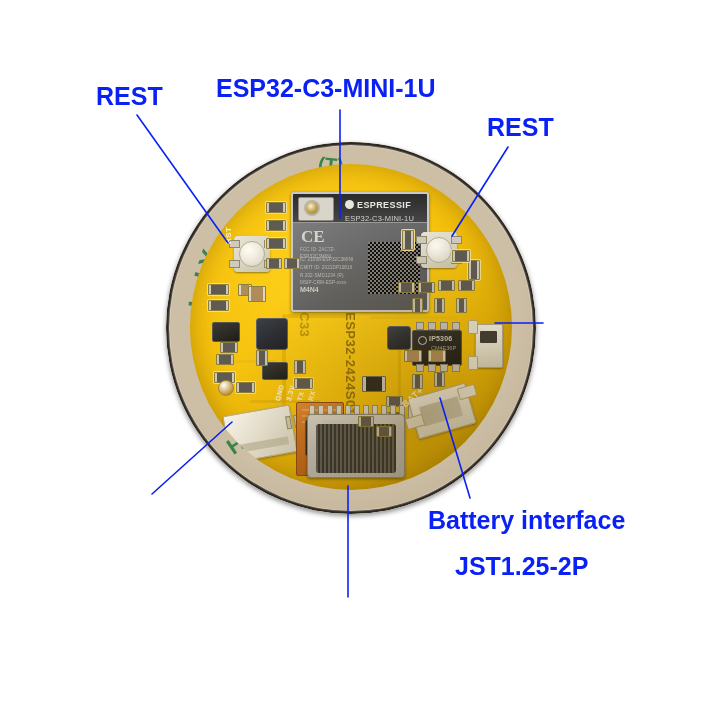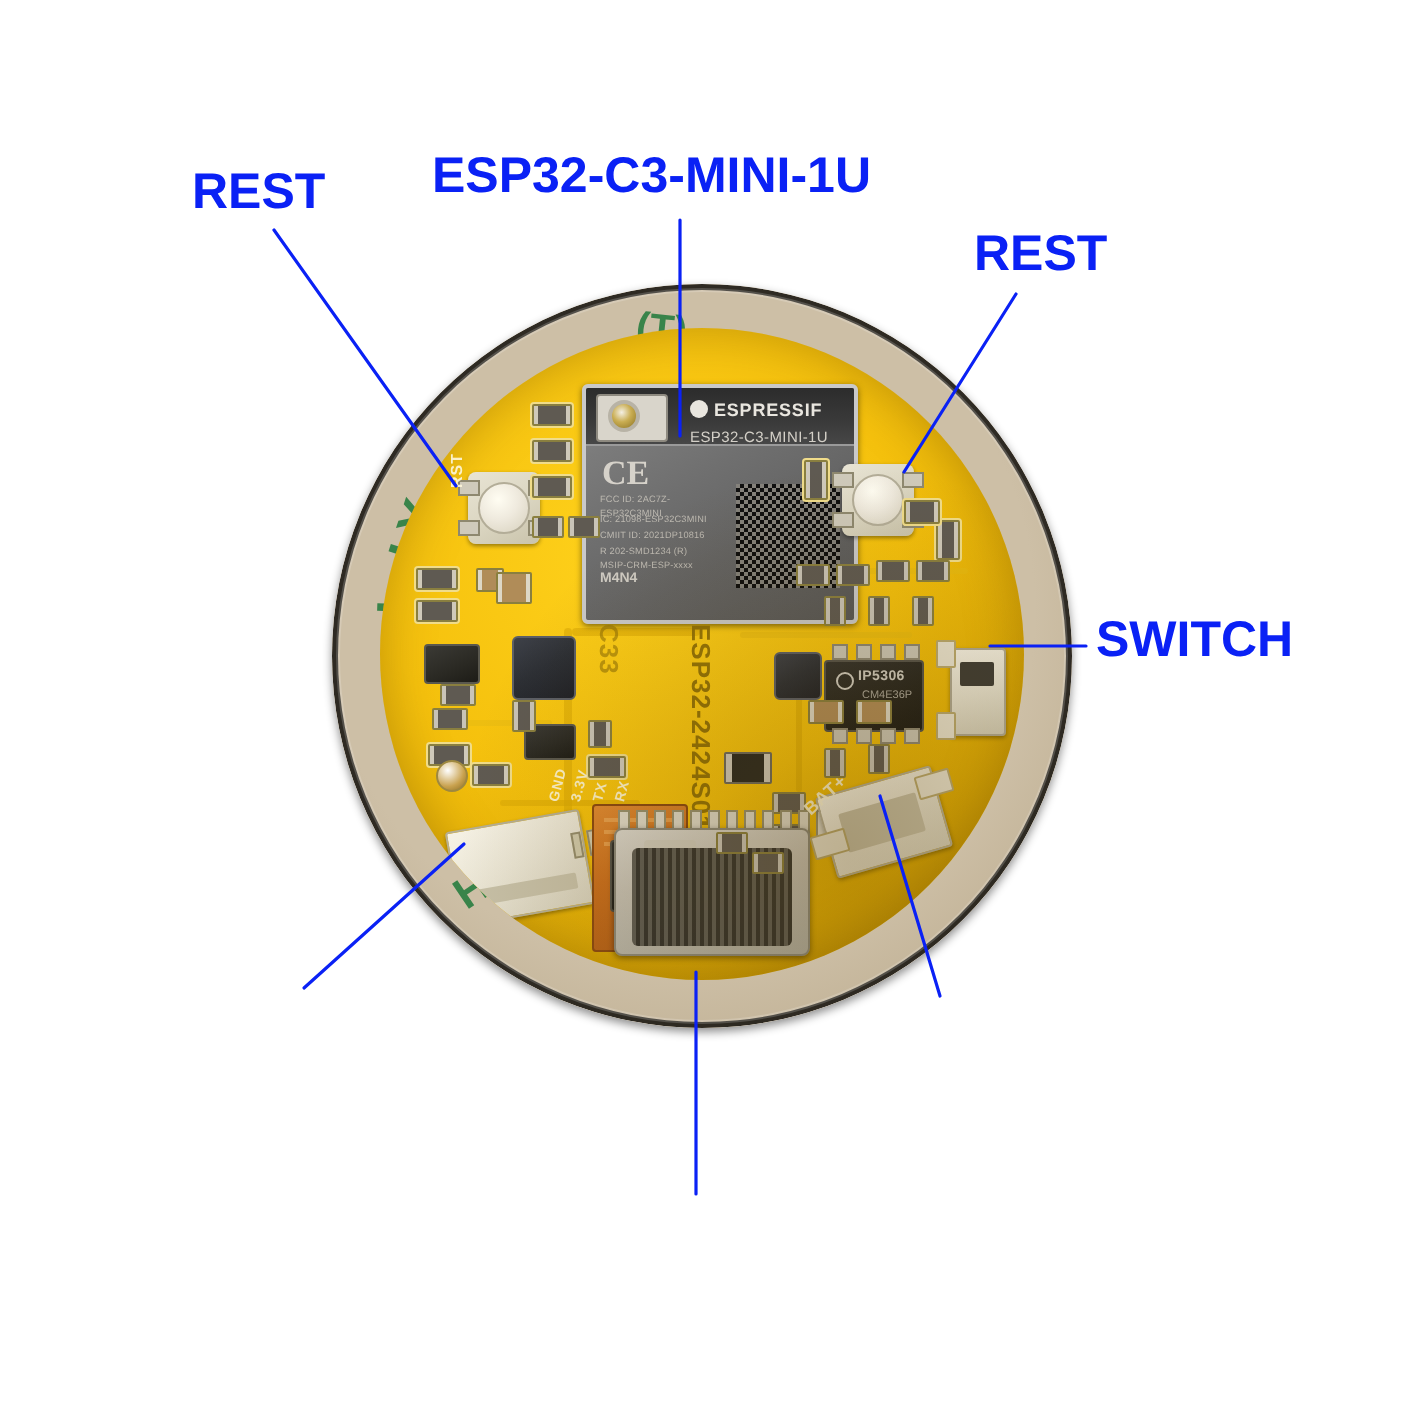--- a/index.html
+++ b/index.html
@@ -417,19 +417,20 @@
       <line x1="152" y1="494" x2="232" y2="422" stroke="#0a21f5" stroke-width="1.6" stroke-linecap="round"></line>
       <line x1="348" y1="597" x2="348" y2="486" stroke="#0a21f5" stroke-width="1.6" stroke-linecap="round"></line>
     </svg>
 
   <div class="label" style="left:96px;top:84px;font-size:25px;">REST</div>
 
   <div class="label" style="left:216px;top:76px;font-size:25px;">ESP32-C3-MINI-1U</div>
 
   <div class="label" style="left:487px;top:115px;font-size:25px;">REST</div>
 
-  <div class="label" style="left:548px;top:308px;font-size:25px;">SWITCH</div>
-
-
+
+  <div class="label" style="left:428px;top:508px;font-size:25px;">Battery interface</div>
+
+  <div class="label" style="left:455px;top:554px;font-size:25px;">JST1.25-2P</div>
 
 
 
 </div>
 
 </body></html>

